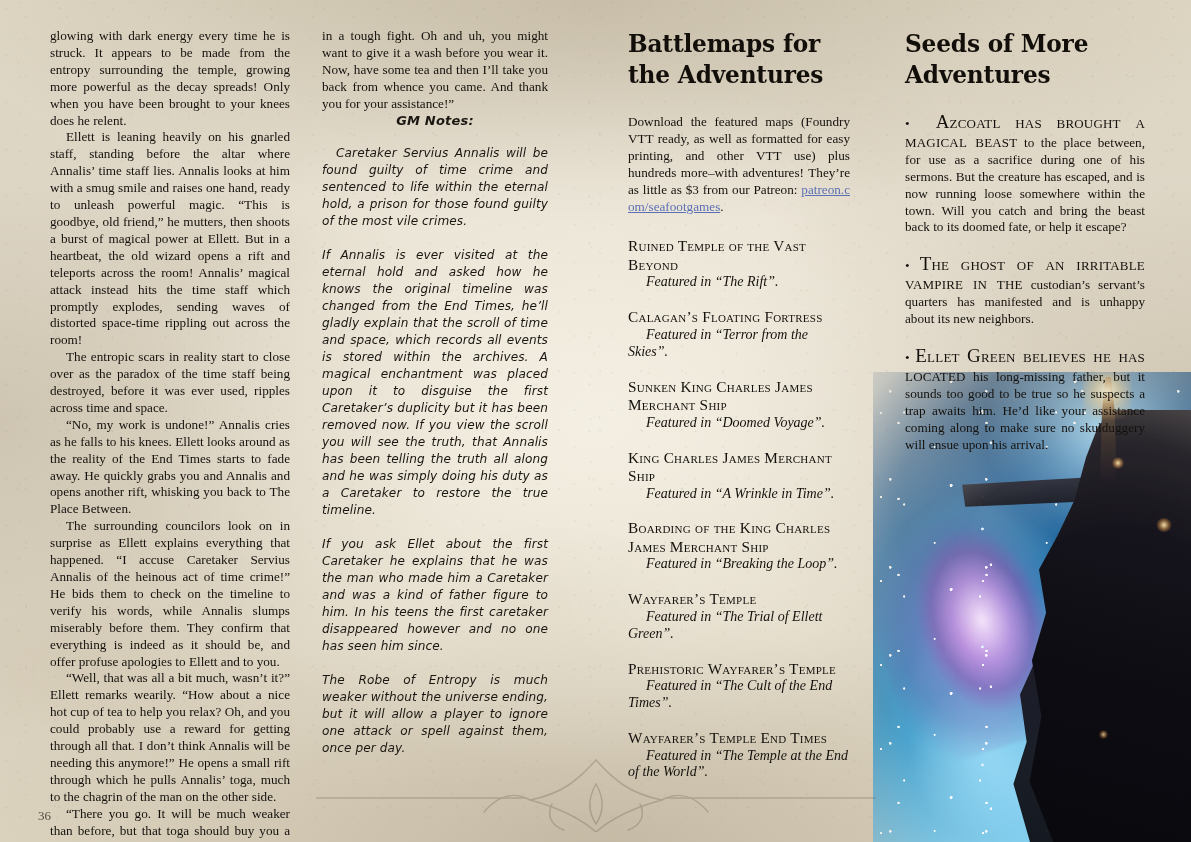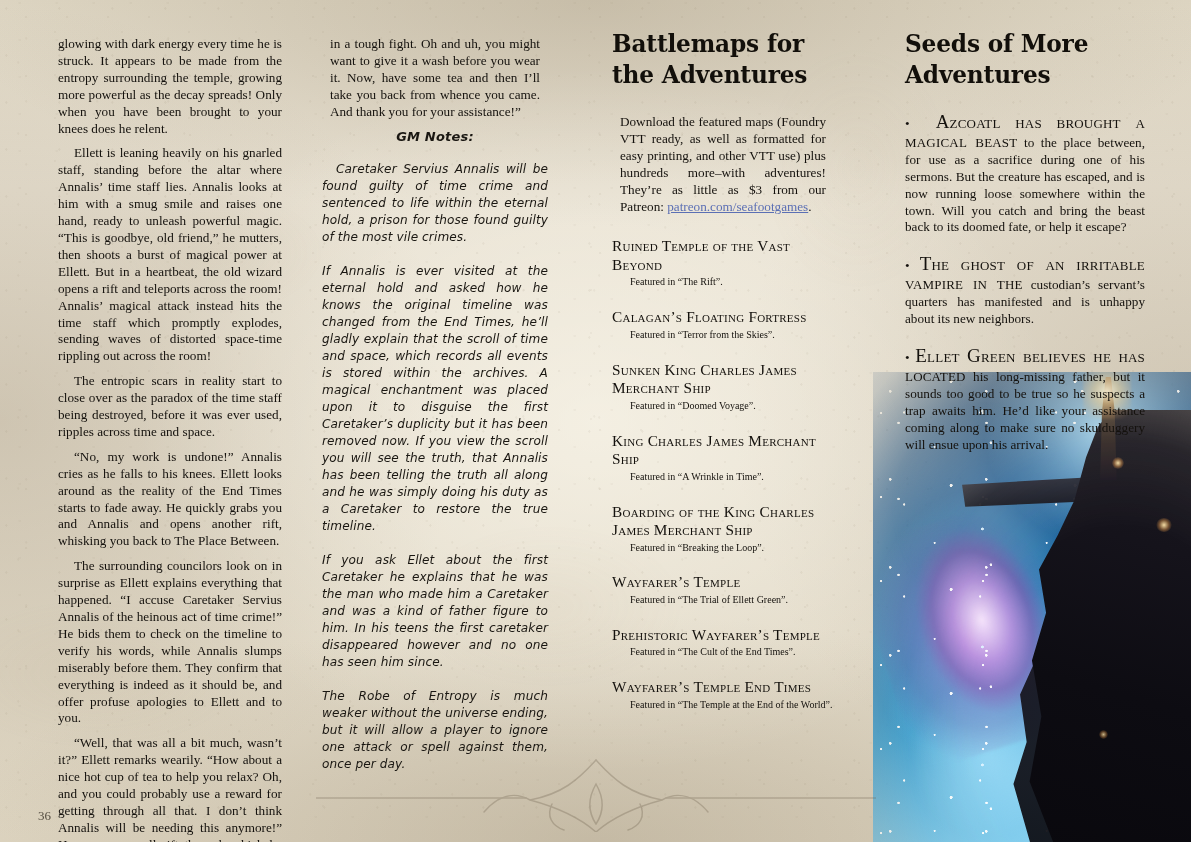--- a/index.html
+++ b/index.html
@@ -201,30 +201,30 @@
     padding: 28px 0 0 0;
     box-sizing: border-box;
   }
   .col {
     position: absolute;
     top: 28px;
     box-sizing: border-box;
   }
   .col-1 { left: 50px;  width: 240px; }
   .col-2 { left: 322px; width: 226px; }
-  .col-3 { left: 612px; width: 222px; }
+  .col-3 { left: 628px; width: 222px; }
   .col-4 { left: 905px; width: 240px; }
 
   .body-text {
     font-family: "Liberation Serif", serif;
     font-size: 13.2px;
     line-height: 16.9px;
     color: #14110d;
     text-align: justify;
-    margin: 8px;
+    margin: 0;
   }
   .body-text + .body-text { text-indent: 16px; }
 
   .col-3 .body-text, .col-4 .body-text { text-align: justify; }
 
   
   .gm-heading {
     font-family: "DejaVu Sans", sans-serif;
     font-style: italic;
     font-weight: 700;
@@ -269,25 +269,26 @@
     font-family: "Liberation Serif", serif;
     font-variant: small-caps;
     font-size: 15.3px;
     line-height: 18.5px;
     letter-spacing: 0.25px;
     color: #14110d;
     margin: 0;
   }
   .map-featured {
     font-family: "Liberation Serif", serif;
-    font-size: 10px;
+    font-size: 14px;
     line-height: 16.9px;
     color: #14110d;
     margin: 0;
     text-indent: 18px;
+    font-style: italic;
   }
   .map-entry { margin: 0 0 17px 0; }
   .map-entry:first-of-type { margin-top: 0; }
 
   .seed {
     font-family: "Liberation Serif", serif;
     font-size: 13.2px;
     line-height: 16.9px;
     color: #14110d;
     text-align: justify;

